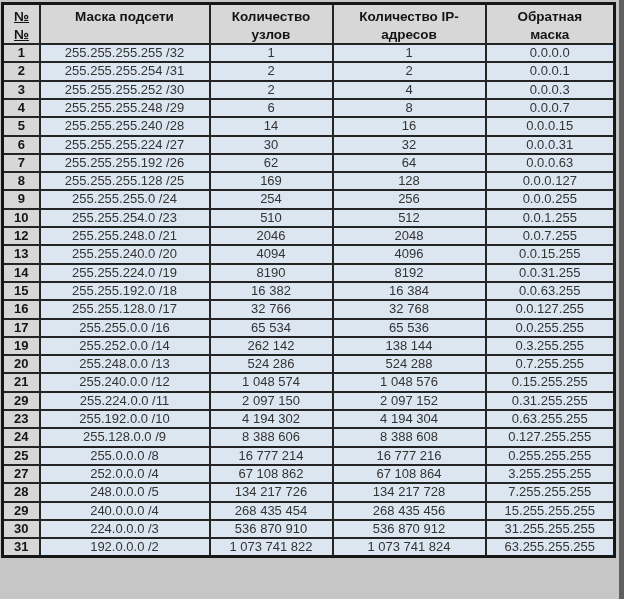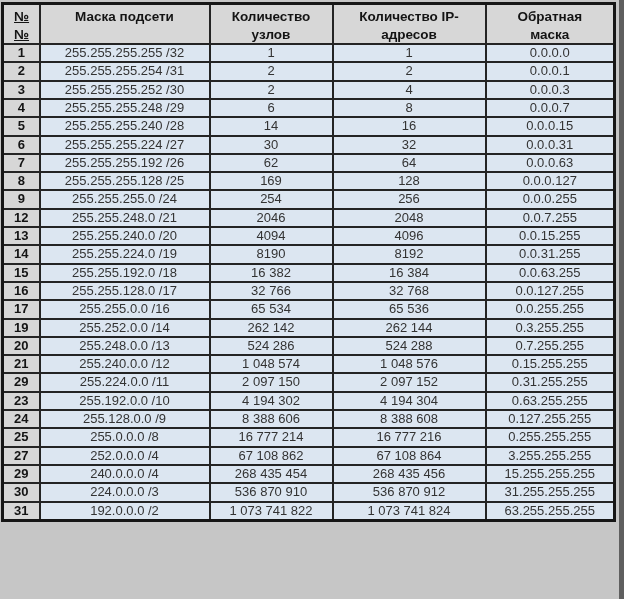--- a/index.html
+++ b/index.html
@@ -133,20 +133,27 @@
           <td>0.0.0.127</td>
         </tr>
         <tr>
           <td class="num">9</td>
           <td>255.255.255.0 /24</td>
           <td>254</td>
           <td>256</td>
           <td>0.0.0.255</td>
         </tr>
         <tr>
+          <td class="num">10</td>
+          <td>255.255.254.0 /23</td>
+          <td>510</td>
+          <td>512</td>
+          <td>0.0.1.255</td>
+        </tr>
+        <tr>
           <td class="num">12</td>
           <td>255.255.248.0 /21</td>
           <td>2046</td>
           <td>2048</td>
           <td>0.0.7.255</td>
         </tr>
         <tr>
           <td class="num">13</td>
           <td>255.255.240.0 /20</td>
           <td>4094</td>
@@ -178,21 +185,21 @@
           <td class="num">17</td>
           <td>255.255.0.0 /16</td>
           <td>65 534</td>
           <td>65 536</td>
           <td>0.0.255.255</td>
         </tr>
         <tr>
           <td class="num">19</td>
           <td>255.252.0.0 /14</td>
           <td>262 142</td>
-          <td>262 144</td>
+          <td>138 144</td>
           <td>0.3.255.255</td>
         </tr>
         <tr>
           <td class="num">20</td>
           <td>255.248.0.0 /13</td>
           <td>524 286</td>
           <td>524 288</td>
           <td>0.7.255.255</td>
         </tr>
         <tr>
@@ -229,20 +236,27 @@
           <td>16 777 214</td>
           <td>16 777 216</td>
           <td>0.255.255.255</td>
         </tr>
         <tr>
           <td class="num">27</td>
           <td>252.0.0.0 /4</td>
           <td>67 108 862</td>
           <td>67 108 864</td>
           <td>3.255.255.255</td>
+        </tr>
+        <tr>
+          <td class="num">28</td>
+          <td>248.0.0.0 /5</td>
+          <td>134 217 726</td>
+          <td>134 217 728</td>
+          <td>7.255.255.255</td>
         </tr>
         <tr>
           <td class="num">29</td>
           <td>240.0.0.0 /4</td>
           <td>268 435 454</td>
           <td>268 435 456</td>
           <td>15.255.255.255</td>
         </tr>
         <tr>
           <td class="num">30</td>

